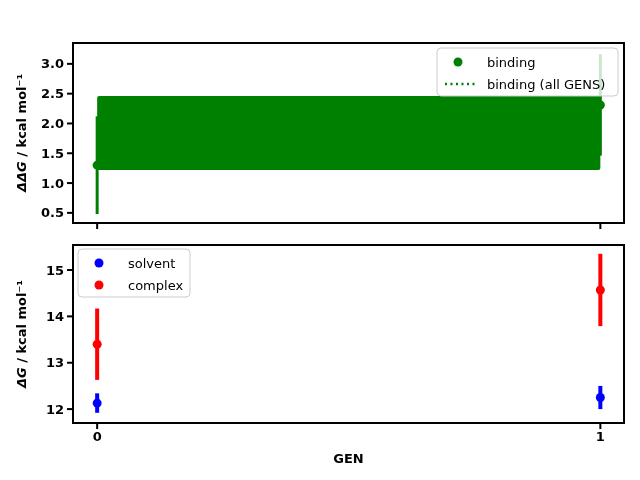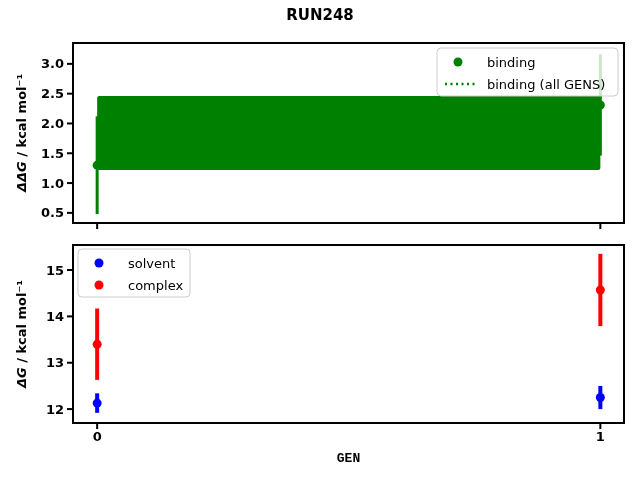--- a/index.html
+++ b/index.html
@@ -13,29 +13,28 @@
   }
   .ylabel {
     position:absolute; white-space:nowrap; font-size:13px; font-weight:bold;
     transform:translate(-50%,-50%) rotate(-90deg);
   }
   .ylabel .math { font-style:italic; }
   .ylabel-top  { left:21px; top:133px; }
   .ylabel-bottom { left:21px; top:334px; }
   .xlabel {
     position:absolute; left:73px; top:451px; width:551px; text-align:center;
-    font-size:13px; font-weight:bold;font-family:Liberation Mono, monospace;
+    font-size:13px; font-weight:bold;
   }
   svg { position:absolute; left:0; top:0; }
 </style>
 </head>
 <body>
 
 <div class="figure">
-  <div class="fig-title">RUN248</div>
 
   <div class="ylabel ylabel-top"><span class="math">ΔΔG</span><span> / kcal mol⁻¹</span></div>
 
   <div class="ylabel ylabel-bottom"><span class="math">ΔG</span><span> / kcal mol⁻¹</span></div>
 
   <div class="xlabel">GEN</div>
 
   <svg id="plot" width="640" height="480" viewBox="0 0 640 480">
       <rect x="97.15342465753425" y="96.04635761589405" width="503.1963470319635" height="73.90728476821188" fill="#008000" rx="2"></rect>
       <line x1="97.15342465753425" x2="97.15342465753425" y1="116.31125827814569" y2="214.05960264900665" stroke="#008000" stroke-width="3"></line>

